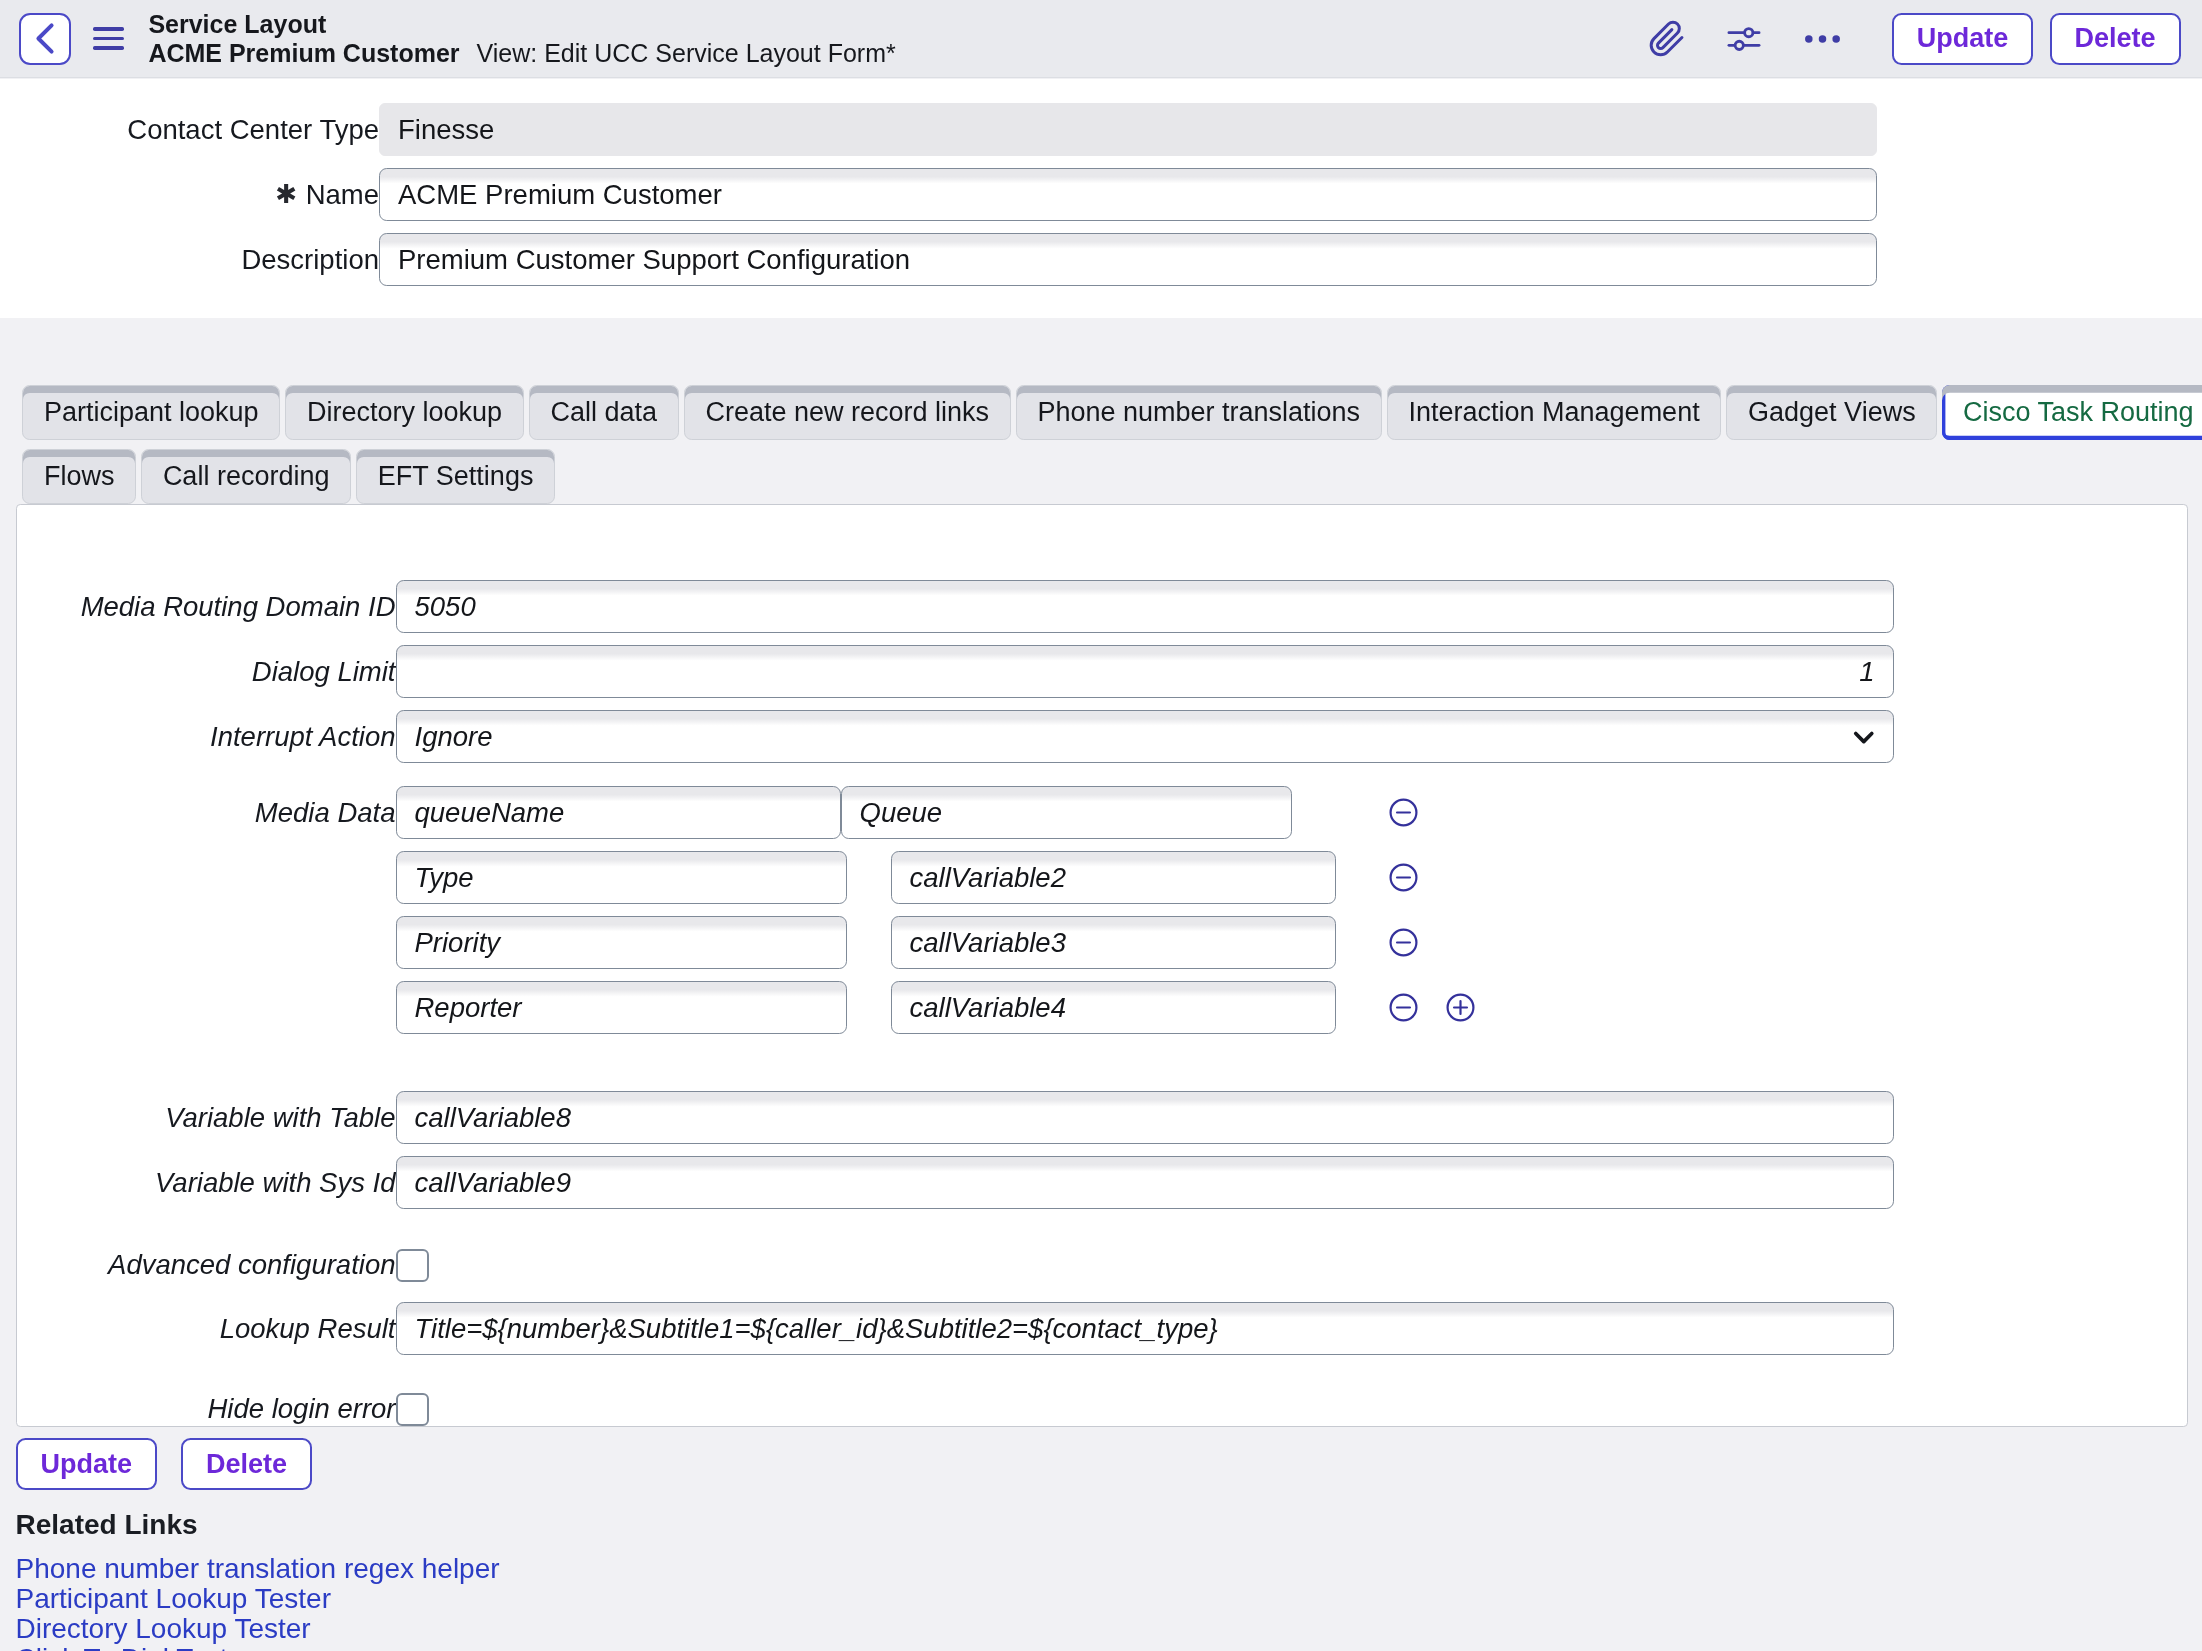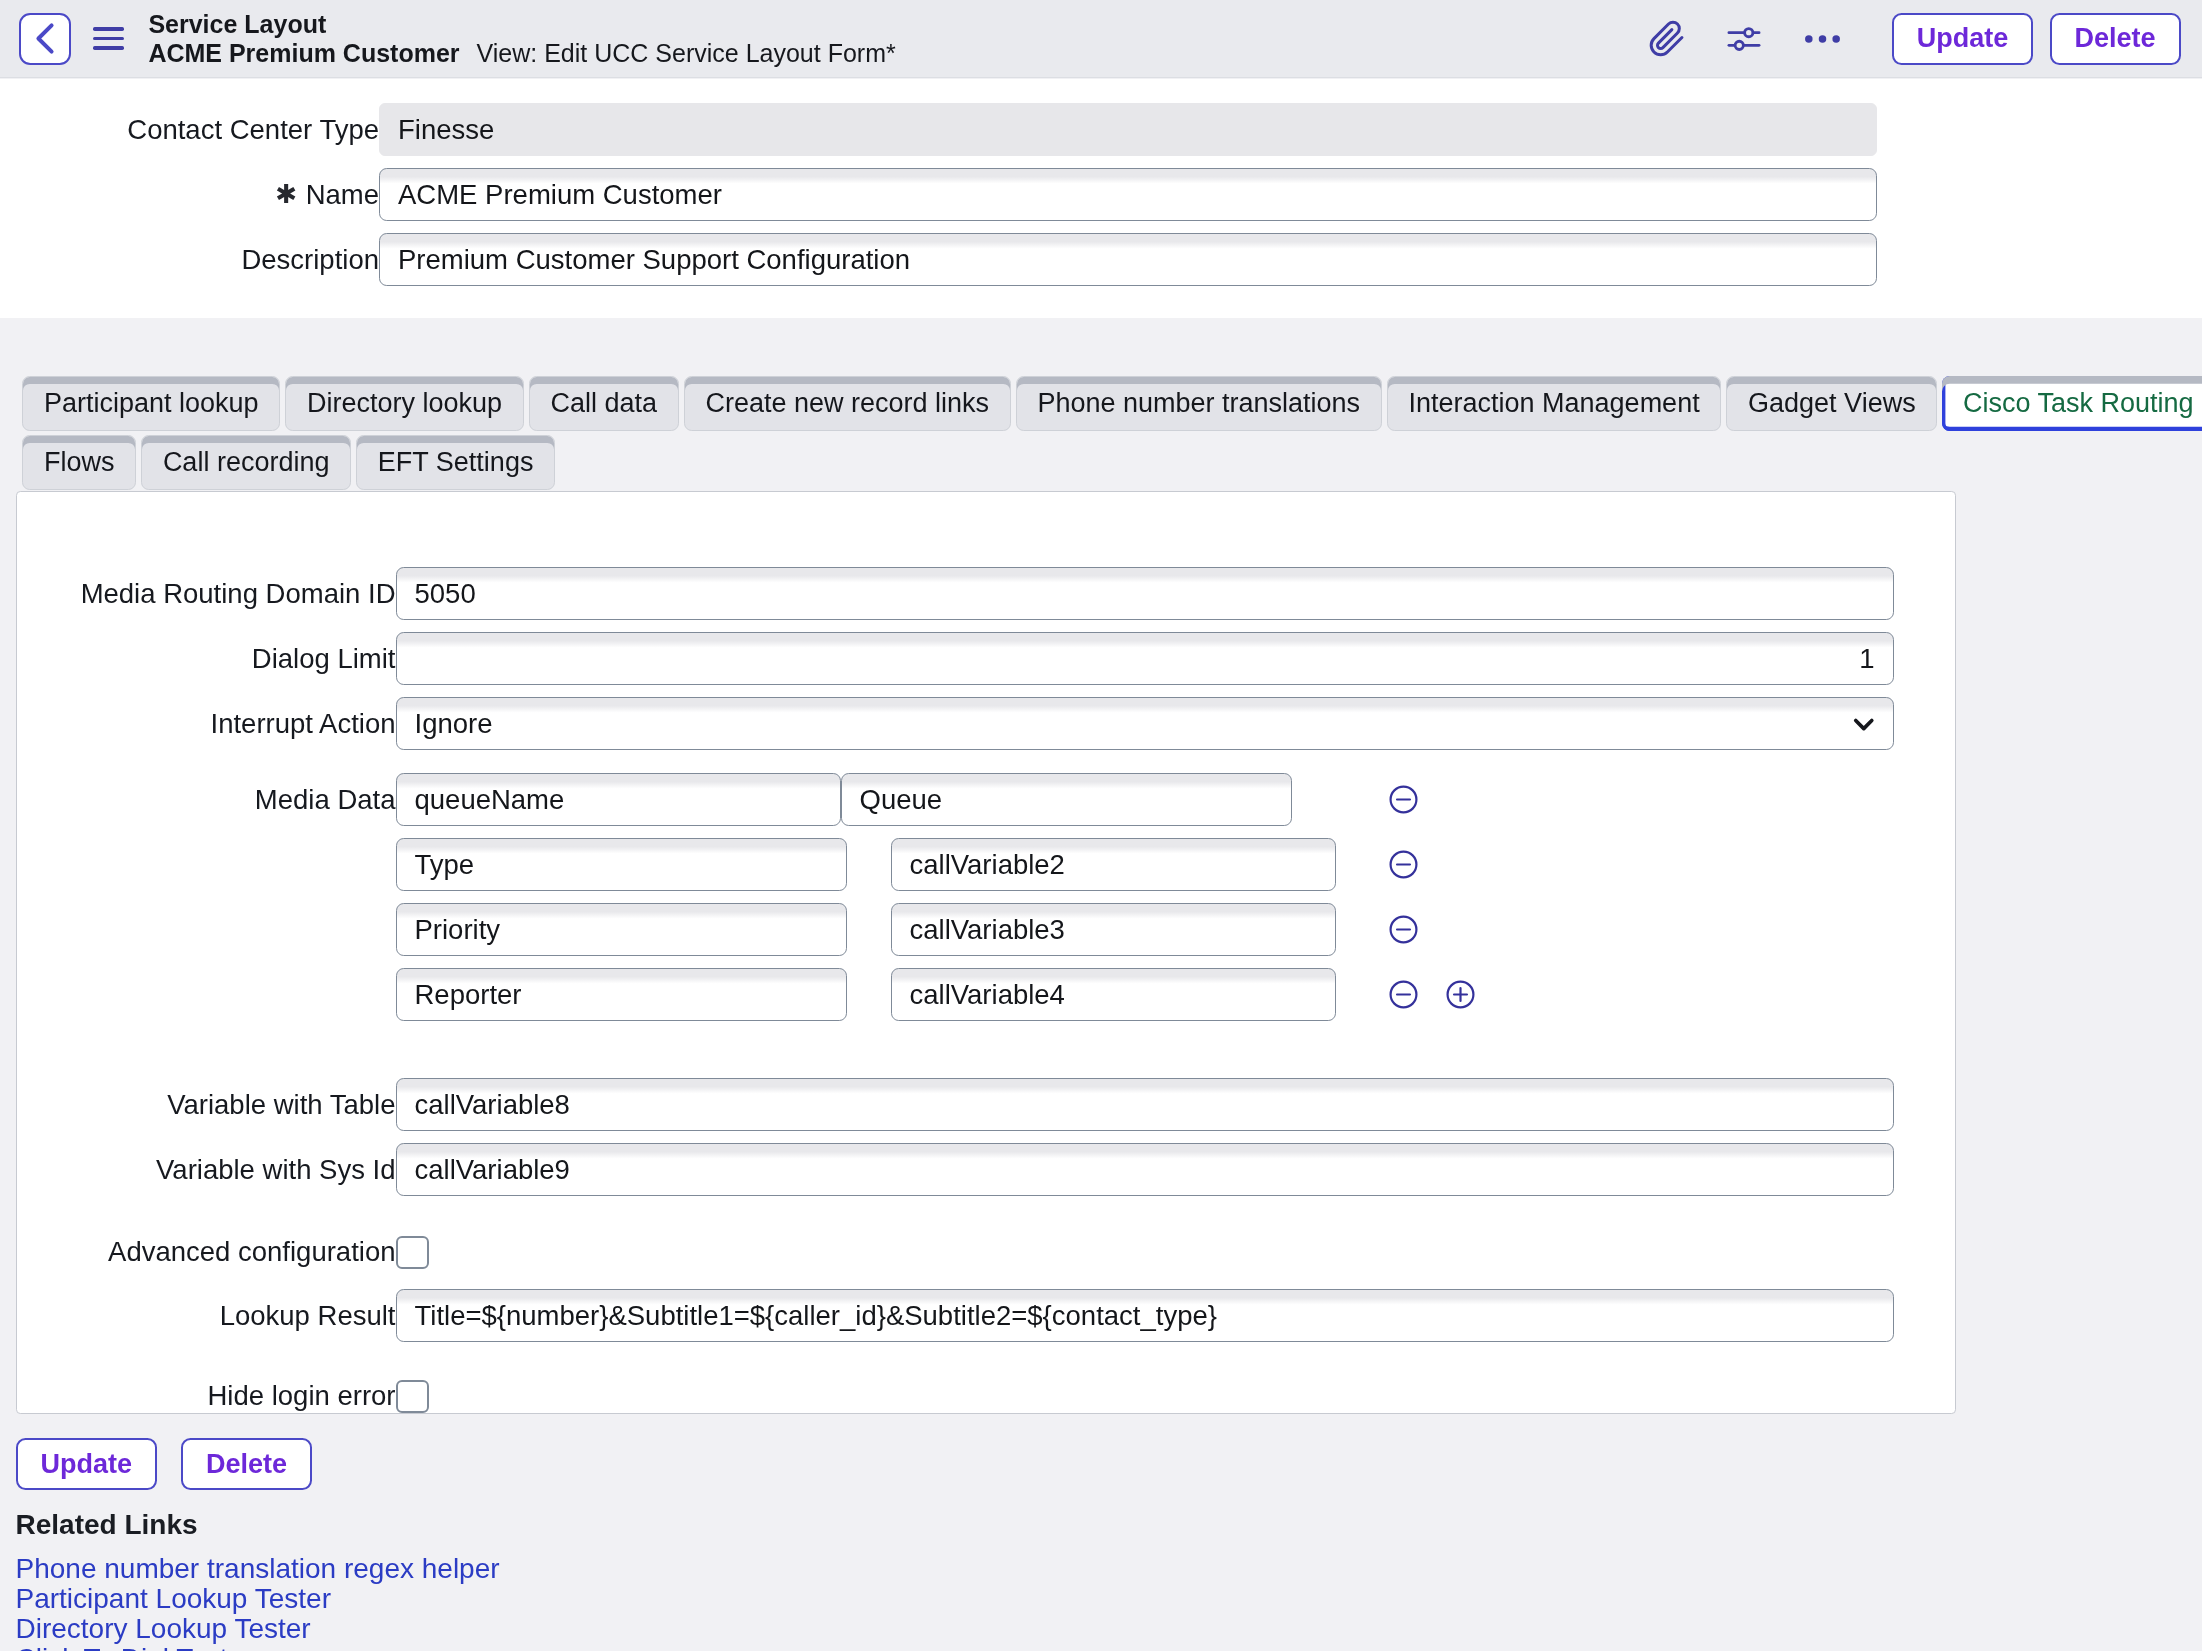--- a/index.html
+++ b/index.html
@@ -55,37 +55,37 @@
     display: flex; align-items: center; padding: 6px 18px; font-size: 27.5px; color: #14161a;
     position: relative;
   }
   .tbox.readonly { background: #e7e7ea; border-color: #e7e7ea; border-radius: 6px; }
   .tbox.alignr { justify-content: flex-end; }
   .tbox.select { padding-right: 55px; }
   .tbox.select .chev { position: absolute; right: 14.6px; top: 50%; transform: translateY(-50%); }
 
   
   .tabs-area { position: absolute; top: 376px; left: 22.4px; right: 22.4px; }
-  .tabrow { display: flex; margin-bottom: 4.3px; }
+  .tabrow { display: flex; margin-bottom: 4.3px; margin-top: 9px; }
   .tab {
     height: 55px; display: flex; align-items: center; padding: 0 20.6px;
     background: #e2e3e8; border: 0.9px solid #ced1d7; border-radius: 7.7px;
     box-shadow: inset 0 6.9px 0 #b5b9c3;
     margin-right: 5.2px; font-size: 27px; color: #15171c; cursor: pointer; white-space: nowrap;
   }
   .tab.active {
     background: #ffffff; color: #156a42; border: none;
     box-shadow: inset 0 7.7px 0 #b5b9c3, inset 3.4px 0 0 #2f41dc, inset -3.4px 0 0 #2f41dc, inset 0 -4.3px 0 #2f41dc;
   }
 
   
   .panel {
-    position: absolute; top: 491px; left: 15.5px; width: 1940px; height: 923px;
+    position: absolute; top: 504px; left: 15.5px; width: 2172px; height: 923px;
     background: #ffffff; border: 1.7px solid #c7cad1; border-radius: 4.3px;
-    padding-top: 75px; overflow: hidden;
+    padding-top: 75px; overflow: hidden; font-style: italic;
   }
   .media-grid .mrow { display: flex; align-items: center; margin-bottom: 12px; }
   .mbox { width: 451px; height: 53px; margin-right: 44px; }
   .mbox2 { width: 445px; margin-right: 0; }
   .rowicons { display: flex; align-items: center; gap: 26px; margin-left: 52px; }
   .chkrow { display: flex; align-items: flex-start; }
   .checkbox {
     width: 33px; height: 33px; border: 2.6px solid #7f8a98; border-radius: 6px;
     background: #ffffff; cursor: pointer; flex: 0 0 auto;
   }

